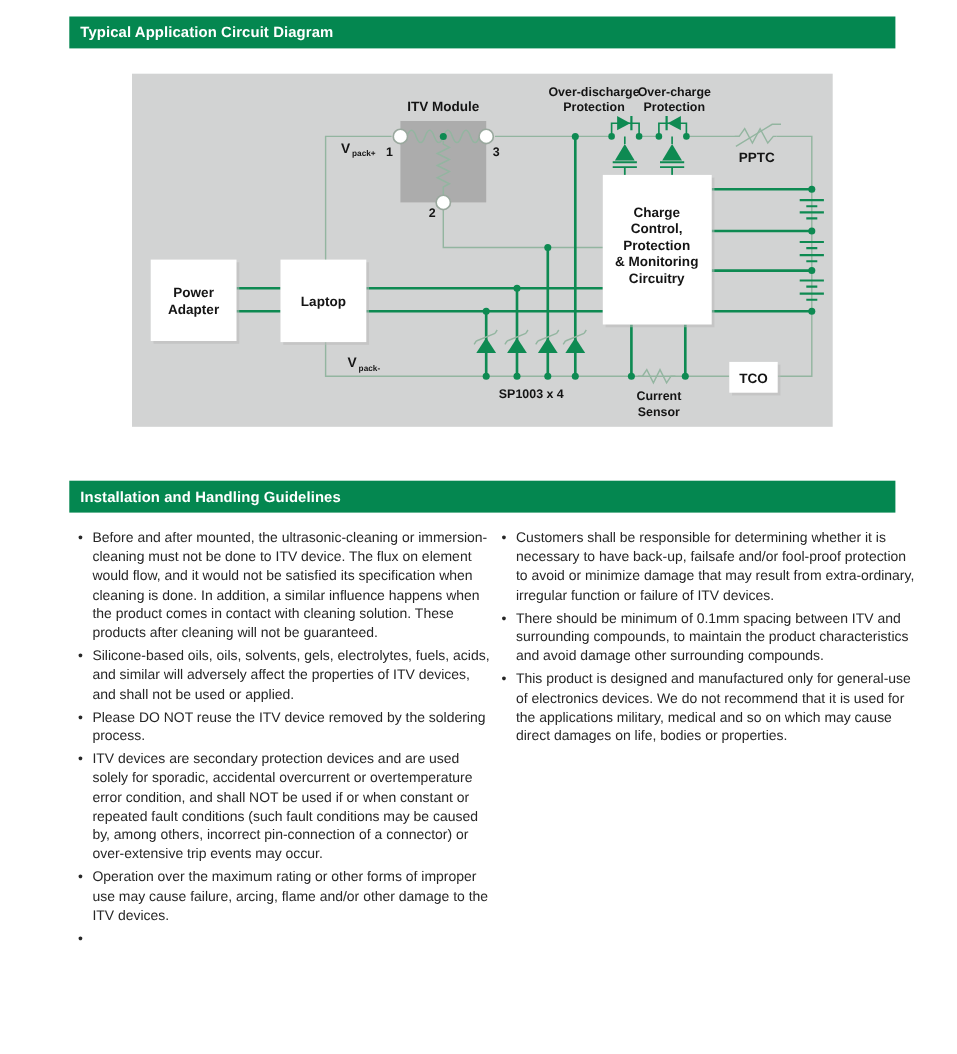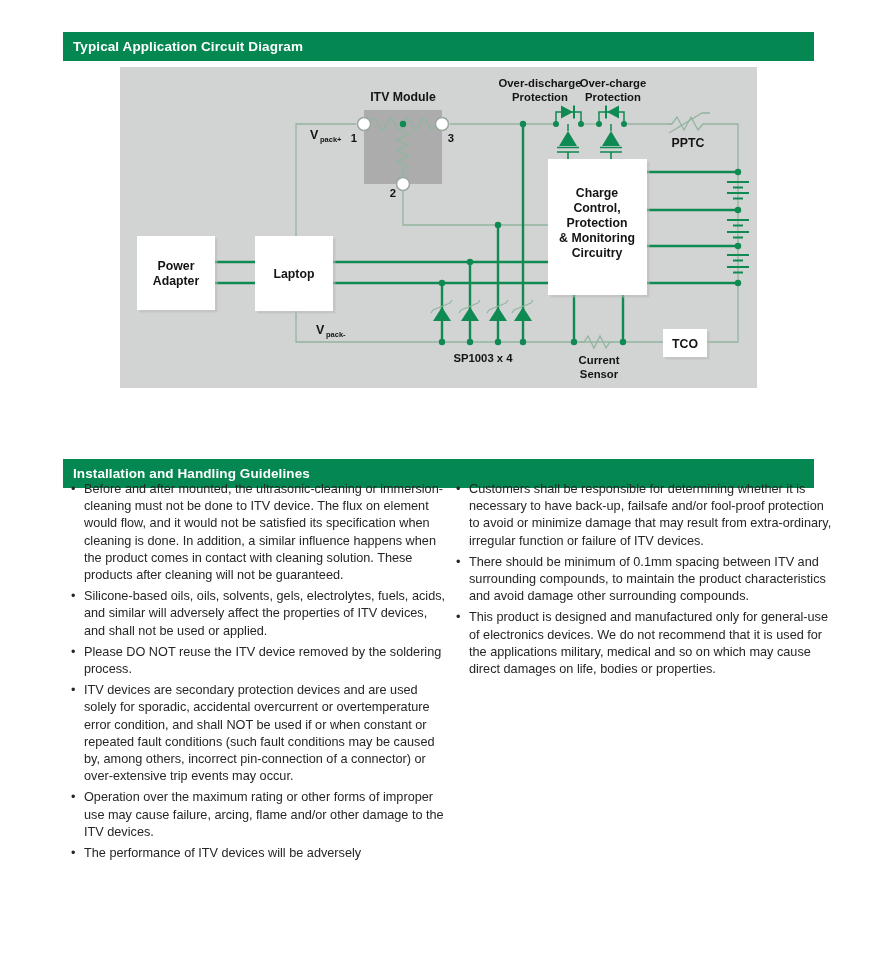--- a/index.html
+++ b/index.html
@@ -8,22 +8,22 @@
     font-family:"Liberation Sans", sans-serif;
     color:#2b2b2b;
   }
   .section-bar{
     position:absolute;left:63px;width:751px;height:29px;
     background:#048750;color:#ffffff;
     font-weight:bold;font-size:13.5px;line-height:29px;
     padding-left:10px;box-sizing:border-box;
     letter-spacing:0.1px;
   }
-  #bar-circuit{top:32px;}
-  #bar-guidelines{top:459px;}
+  #bar-circuit{top:15px;}
+  #bar-guidelines{top:437px;}
   #circuit-panel{
     position:absolute;left:120px;top:67px;width:637px;height:321px;
     background:#d2d3d3;
   }
   #guidelines-body{
     position:absolute;left:71px;top:481px;width:763px;
     display:flex;gap:7px;
     font-size:12.7px;line-height:17.2px;color:#262626;
   }
   .gcol{width:378px;}
@@ -237,21 +237,20 @@
     <div class="gitem">
       <span class="bullet">•</span>
       <span>ITV devices are secondary protection devices and are used solely for sporadic, accidental overcurrent or overtemperature error condition, and shall NOT be used if or when constant or repeated fault conditions (such fault conditions may be caused by, among others, incorrect pin-connection of a connector) or over-extensive trip events may occur.</span>
     </div>
     <div class="gitem">
       <span class="bullet">•</span>
       <span>Operation over the maximum rating or other forms of improper use may cause failure, arcing, flame and/or other damage to the ITV devices.</span>
     </div>
     <div class="gitem">
       <span class="bullet">•</span>
-      <span>The performance of ITV devices will be adversely</span>
     </div>
   </div>
   <div class="gcol">
     <div class="gitem">
       <span class="bullet">•</span>
       <span>Customers shall be responsible for determining whether it is necessary to have back-up, failsafe and/or fool-proof protection to avoid or minimize damage that may result from extra-ordinary, irregular function or failure of ITV devices.</span>
     </div>
     <div class="gitem">
       <span class="bullet">•</span>
       <span>There should be minimum of 0.1mm spacing between ITV and surrounding compounds, to maintain the product characteristics and avoid damage other surrounding compounds.</span>

